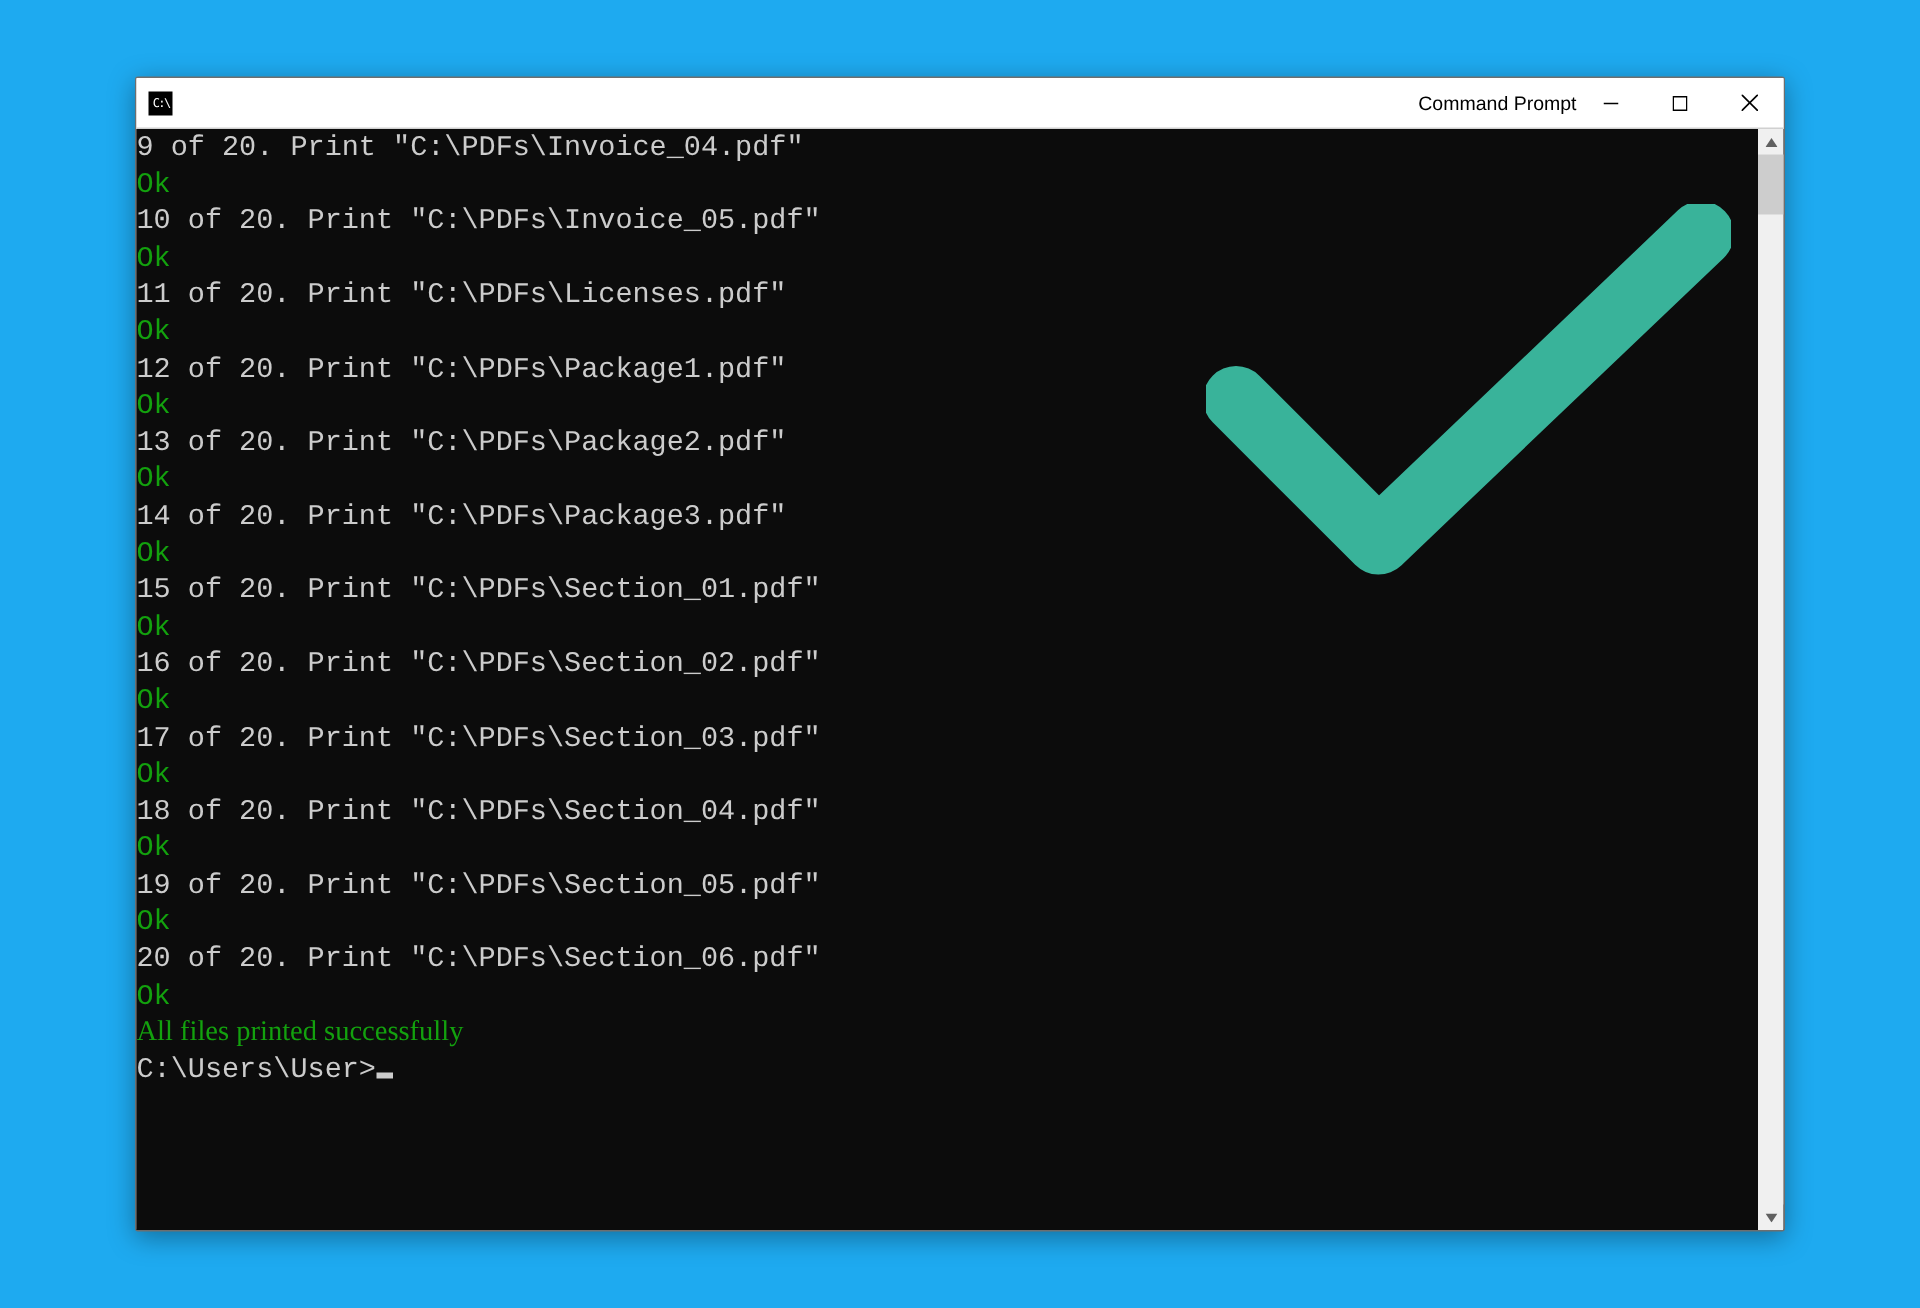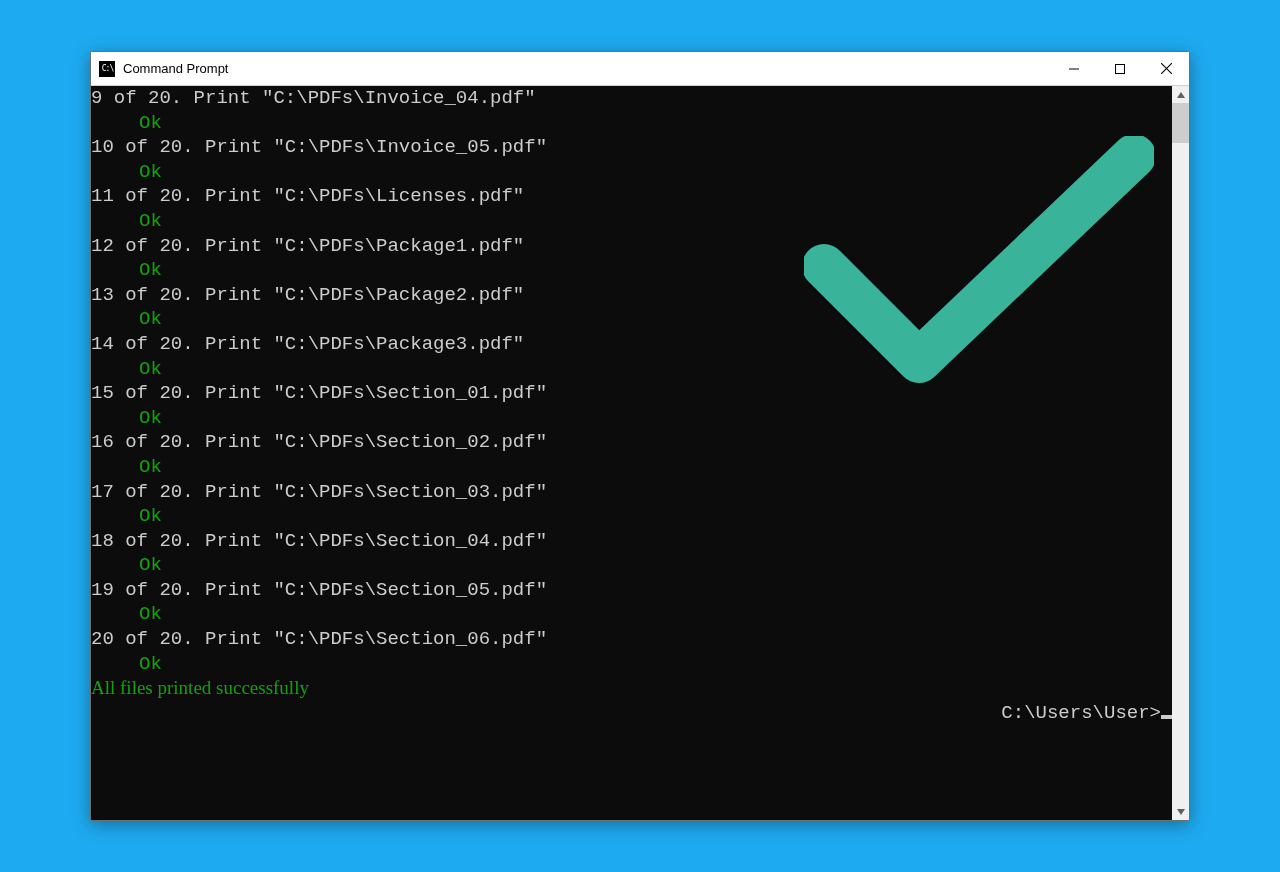--- a/index.html
+++ b/index.html
@@ -41,20 +41,21 @@
     font-size: 8px;
     color: #fff;
     font-family: Consolas, monospace;
     letter-spacing: -1px;
     padding-left:1px;
   }
   .titlebar .title {
     font-size: 13px;
     color: #000;
     flex: 1;
+    text-align: right;
   }
   .win-controls {
     display: flex;
     height: 100%;
   }
   .win-btn {
     width: 46px;
     height: 100%;
     display: flex;
     align-items: center;
@@ -76,23 +77,23 @@
     color: #cccccc;
     font-family: Consolas, "Courier New", monospace;
     font-size: 19px;
     line-height: 24.6px;
     padding: 0 0 0 0;
     white-space: pre;
     overflow: hidden;
     position: relative;
   }
   .terminal .line { white-space: pre; }
-  .ok { color: #13a10e; margin-left: 48px; }
+  .ok { color: #13a10e; }
   .success { color: #13a10e; font-family: Liberation Serif, serif; }
-  .prompt-line { color: #cccccc; text-align: right; }
+  .prompt-line { color: #cccccc; }
   .cursor {
     display: inline-block;
     width: 11px;
     height: 4px;
     background: #cccccc;
     vertical-align: -1px;
     margin-left: 0px;
   }
   .scrollbar {
     width: 17px;

